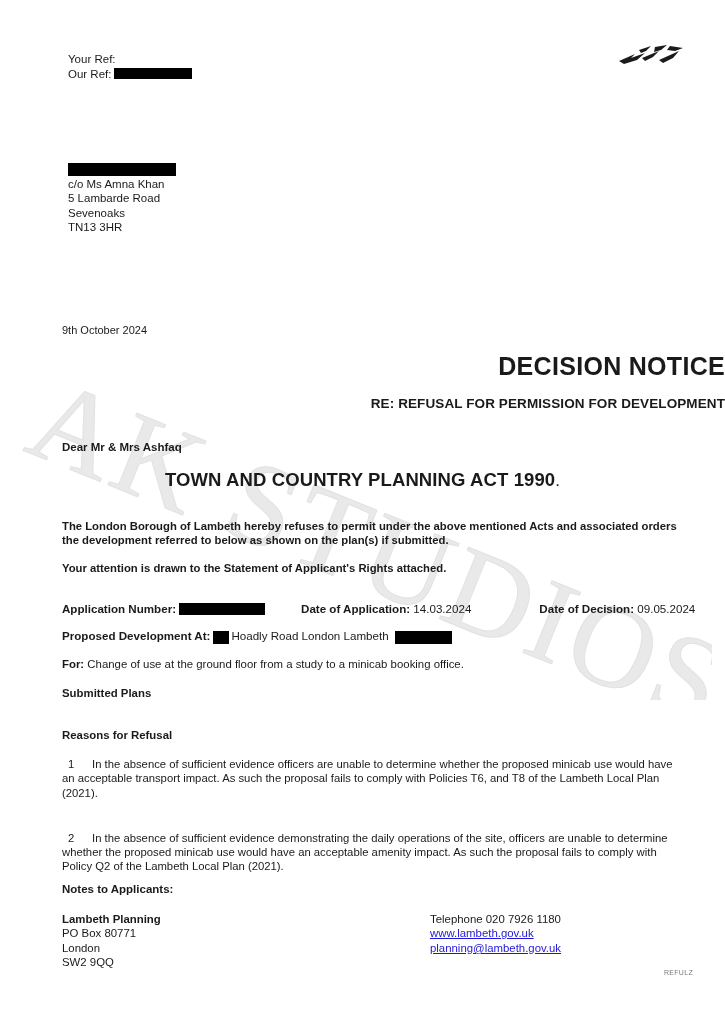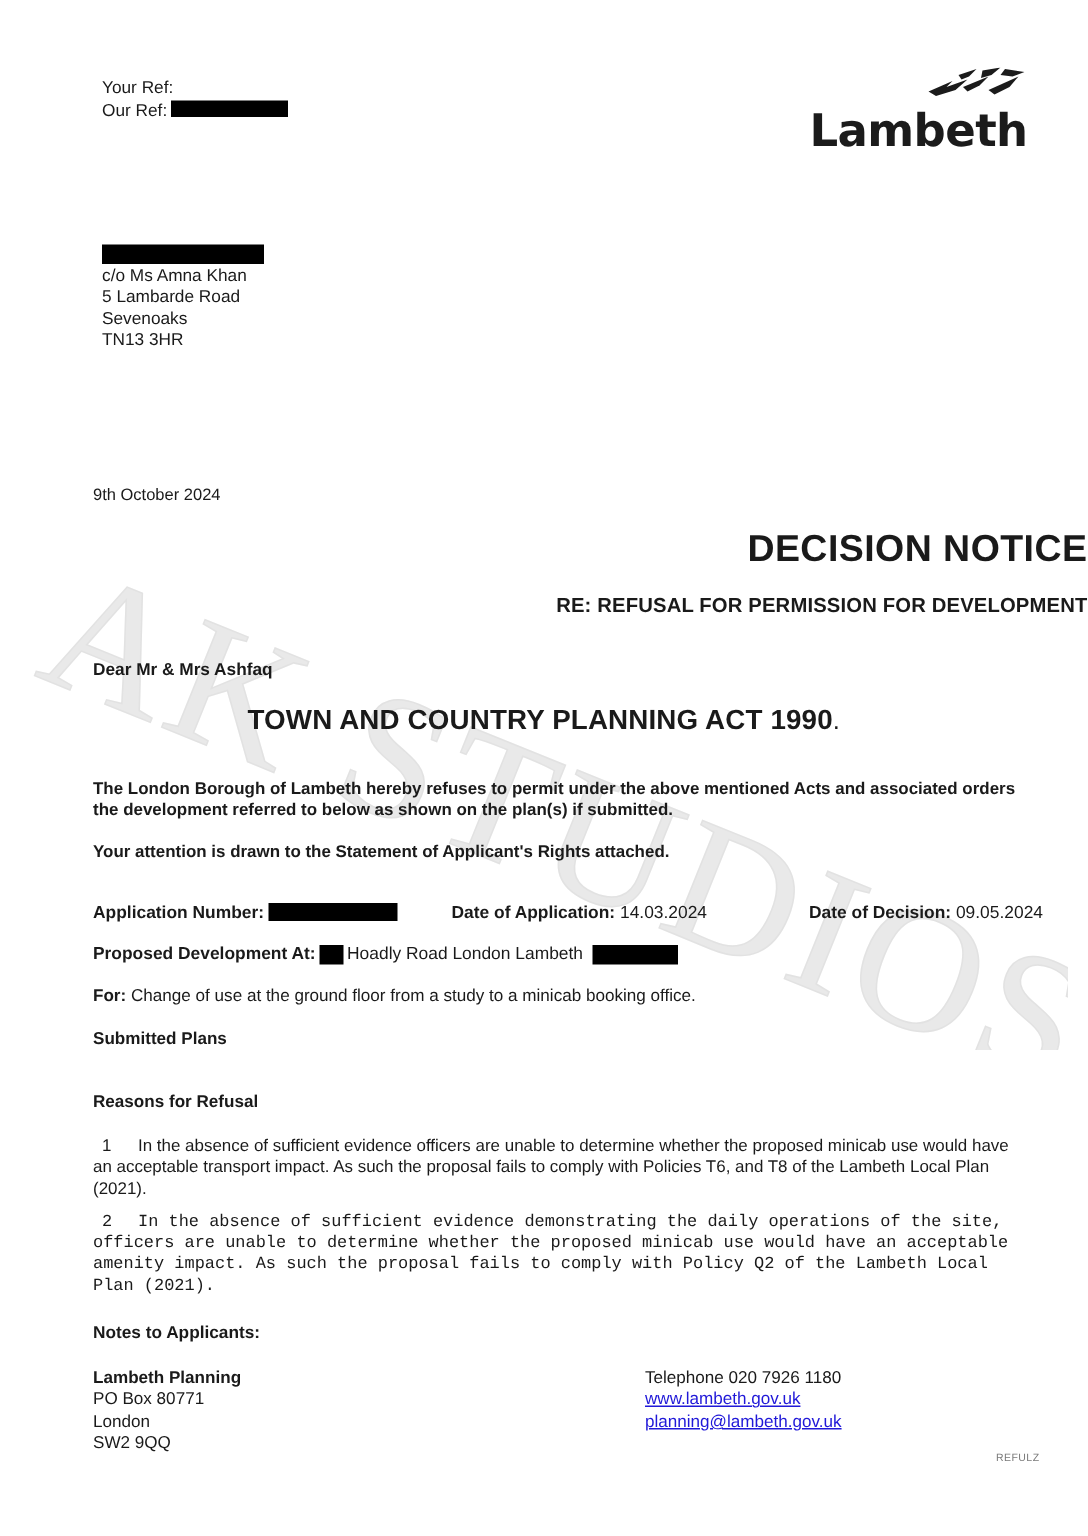--- a/index.html
+++ b/index.html
@@ -188,21 +188,21 @@
   }
 
   .reasons {
     left: 62px;
     top: 757px;
     width: 620px;
     font-size: 11.3px;
     line-height: 14.3px;
   }
   .reason { margin: 0; }
-  .reason + .reason { margin-top: 8px; font-family: Liberation Mono, monospace; }
+  .reason + .reason { margin-top: 31px; }
   .reason .num { display: inline-block; width: 24px; padding-left: 6px; }
 
   
   .notes-hd {
     left: 62px;
     top: 883px;
     font-size: 11.5px;
     font-weight: bold;
   }
   .footer-left {
@@ -257,21 +257,20 @@
       <svg class="logo-mark" width="68" height="26" viewBox="0 0 68 26" xmlns="http://www.w3.org/2000/svg">
         <g fill="#1b1b1b">
           <path d="M4 16 L20 9 L16 13 L30 8 L22 15 L9 19 Z"></path>
           <path d="M24 5 L36 1 L31 6 L26 8 Z"></path>
           <path d="M27 13 L44 6 L38 12 L30 16 Z"></path>
           <path d="M40 2 L52 0 L46 5 L39 7 Z"></path>
           <path d="M44 15 L64 6 L58 13 L48 18 Z"></path>
           <path d="M55 1 L68 3 L60 6 L52 5 Z"></path>
         </g>
       </svg>
-      <div class="logo-word">Lambeth</div>
     </div>
 
     <div class="abs address">
       <span class="redact-name"></span>
       <div>c/o Ms Amna Khan</div>
       <div>5 Lambarde Road</div>
       <div>Sevenoaks</div>
       <div>TN13 3HR</div>
     </div>
 

